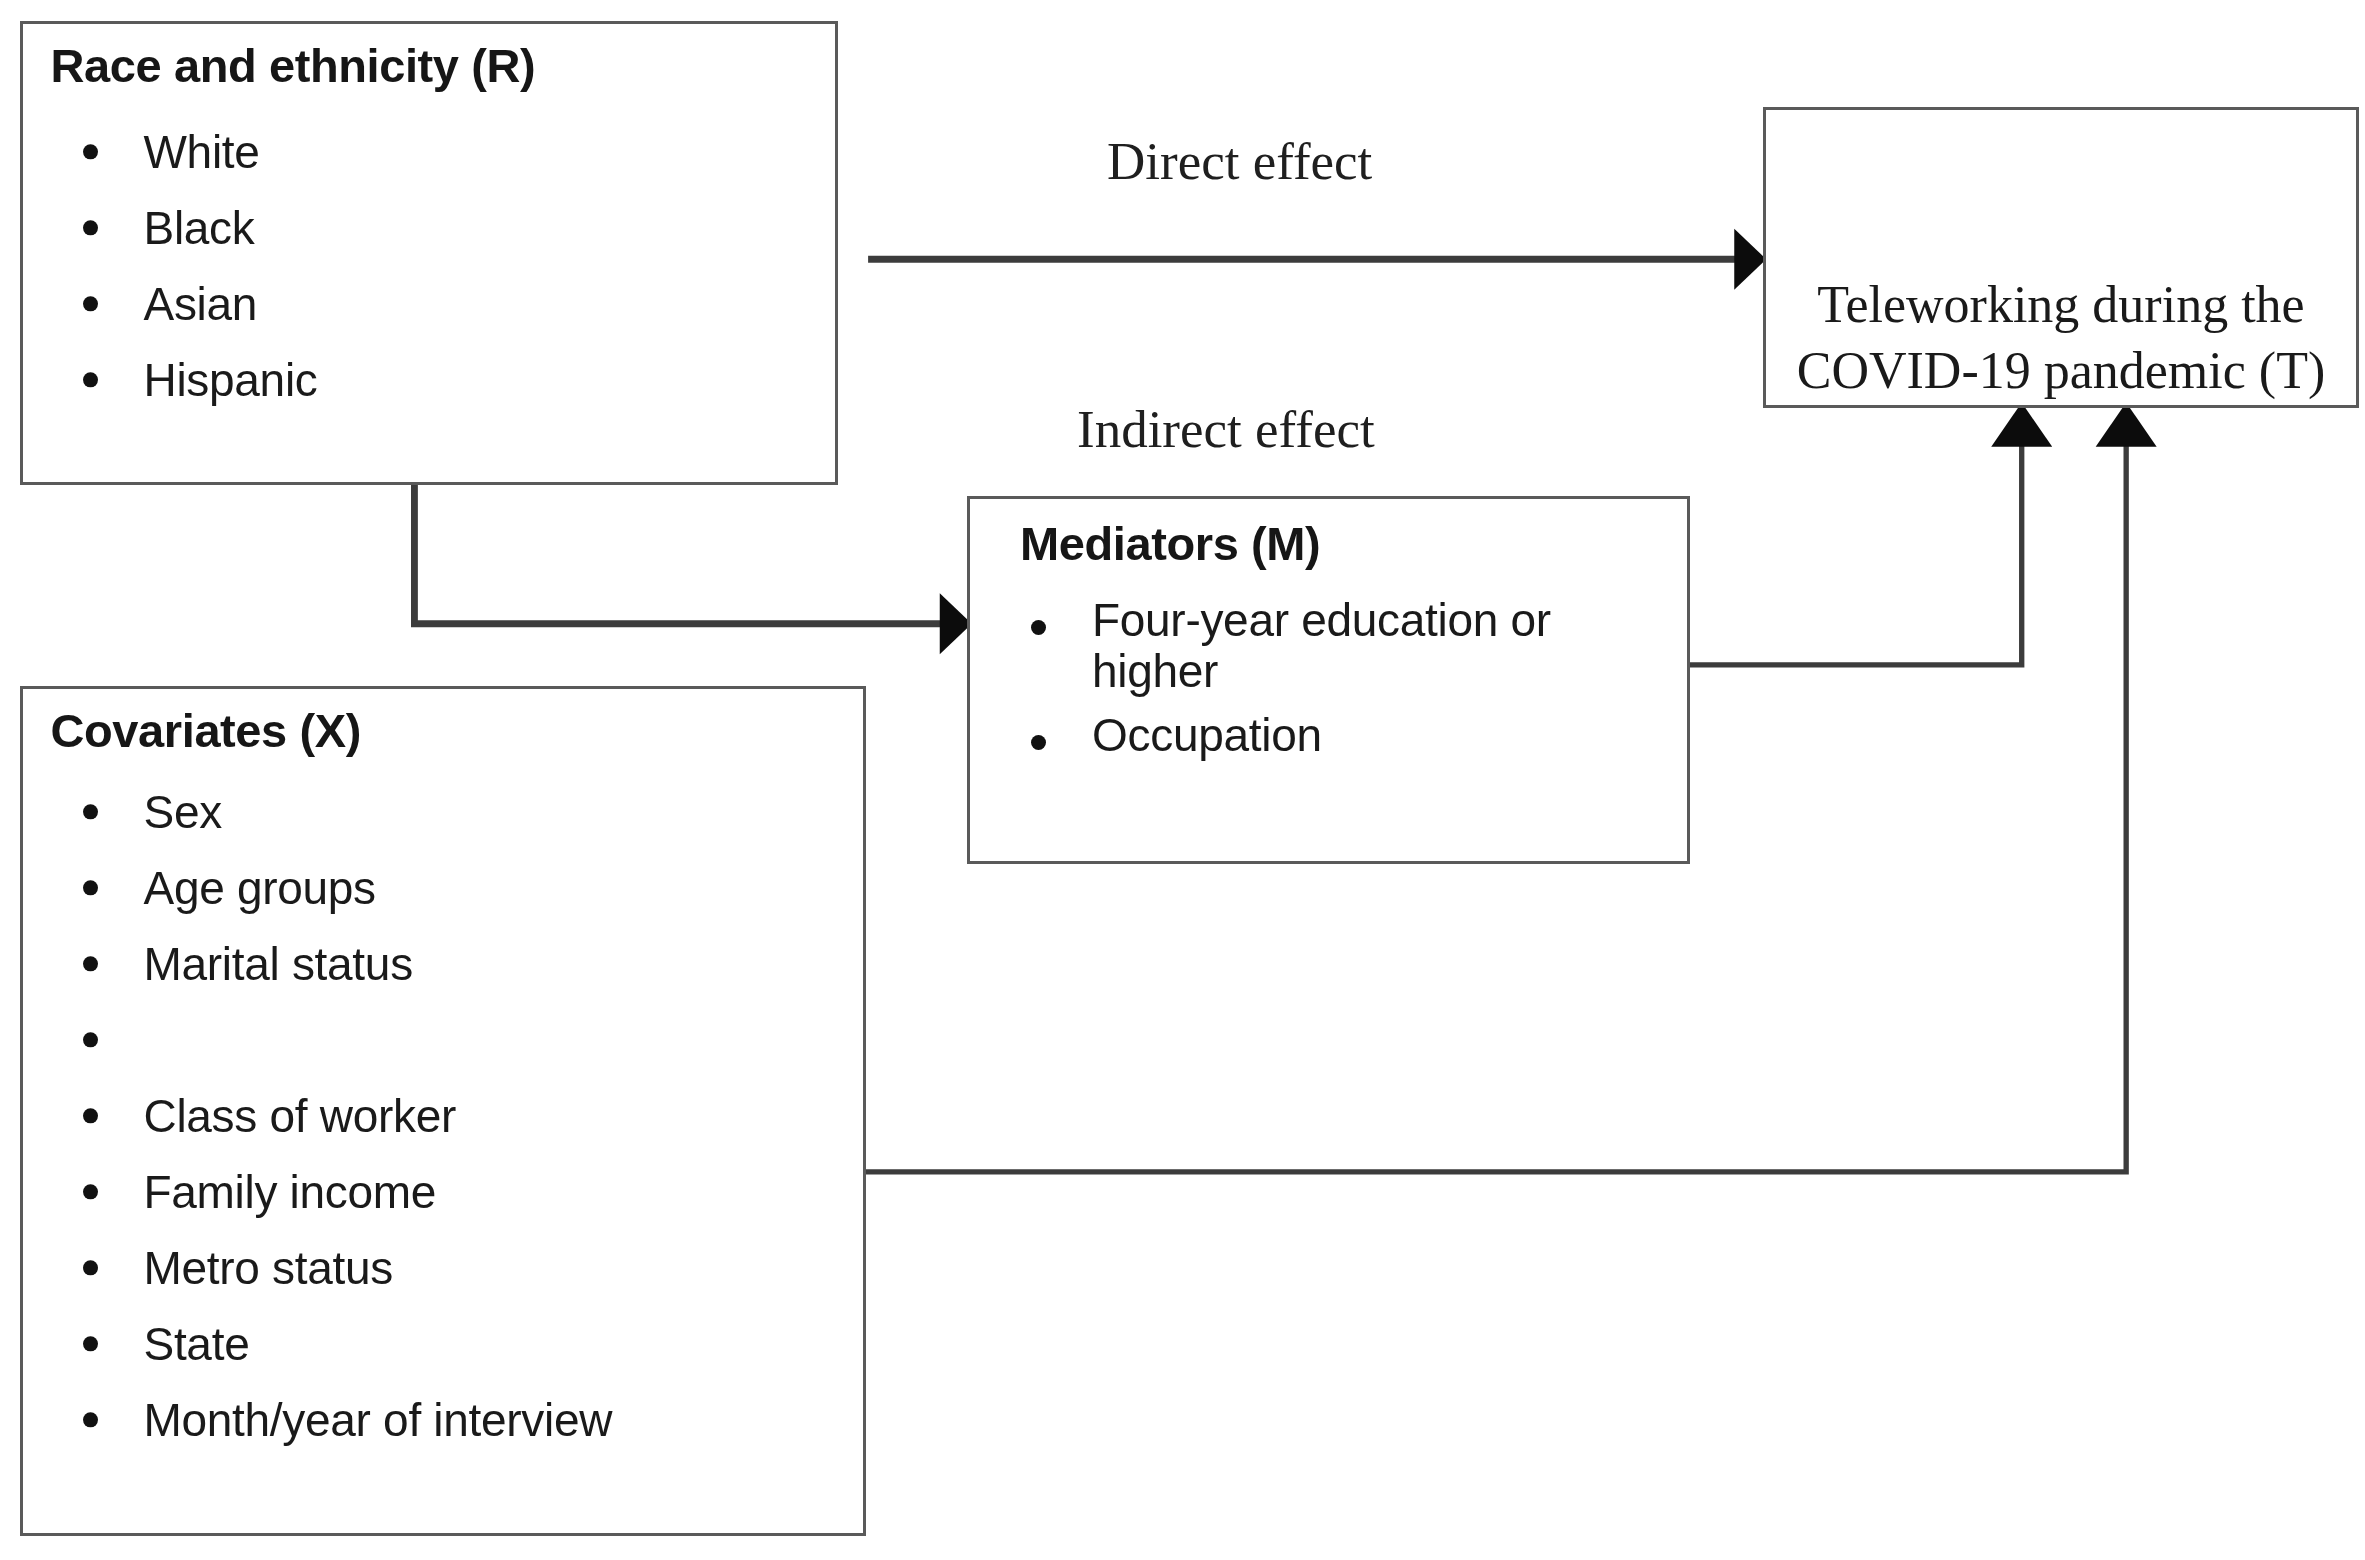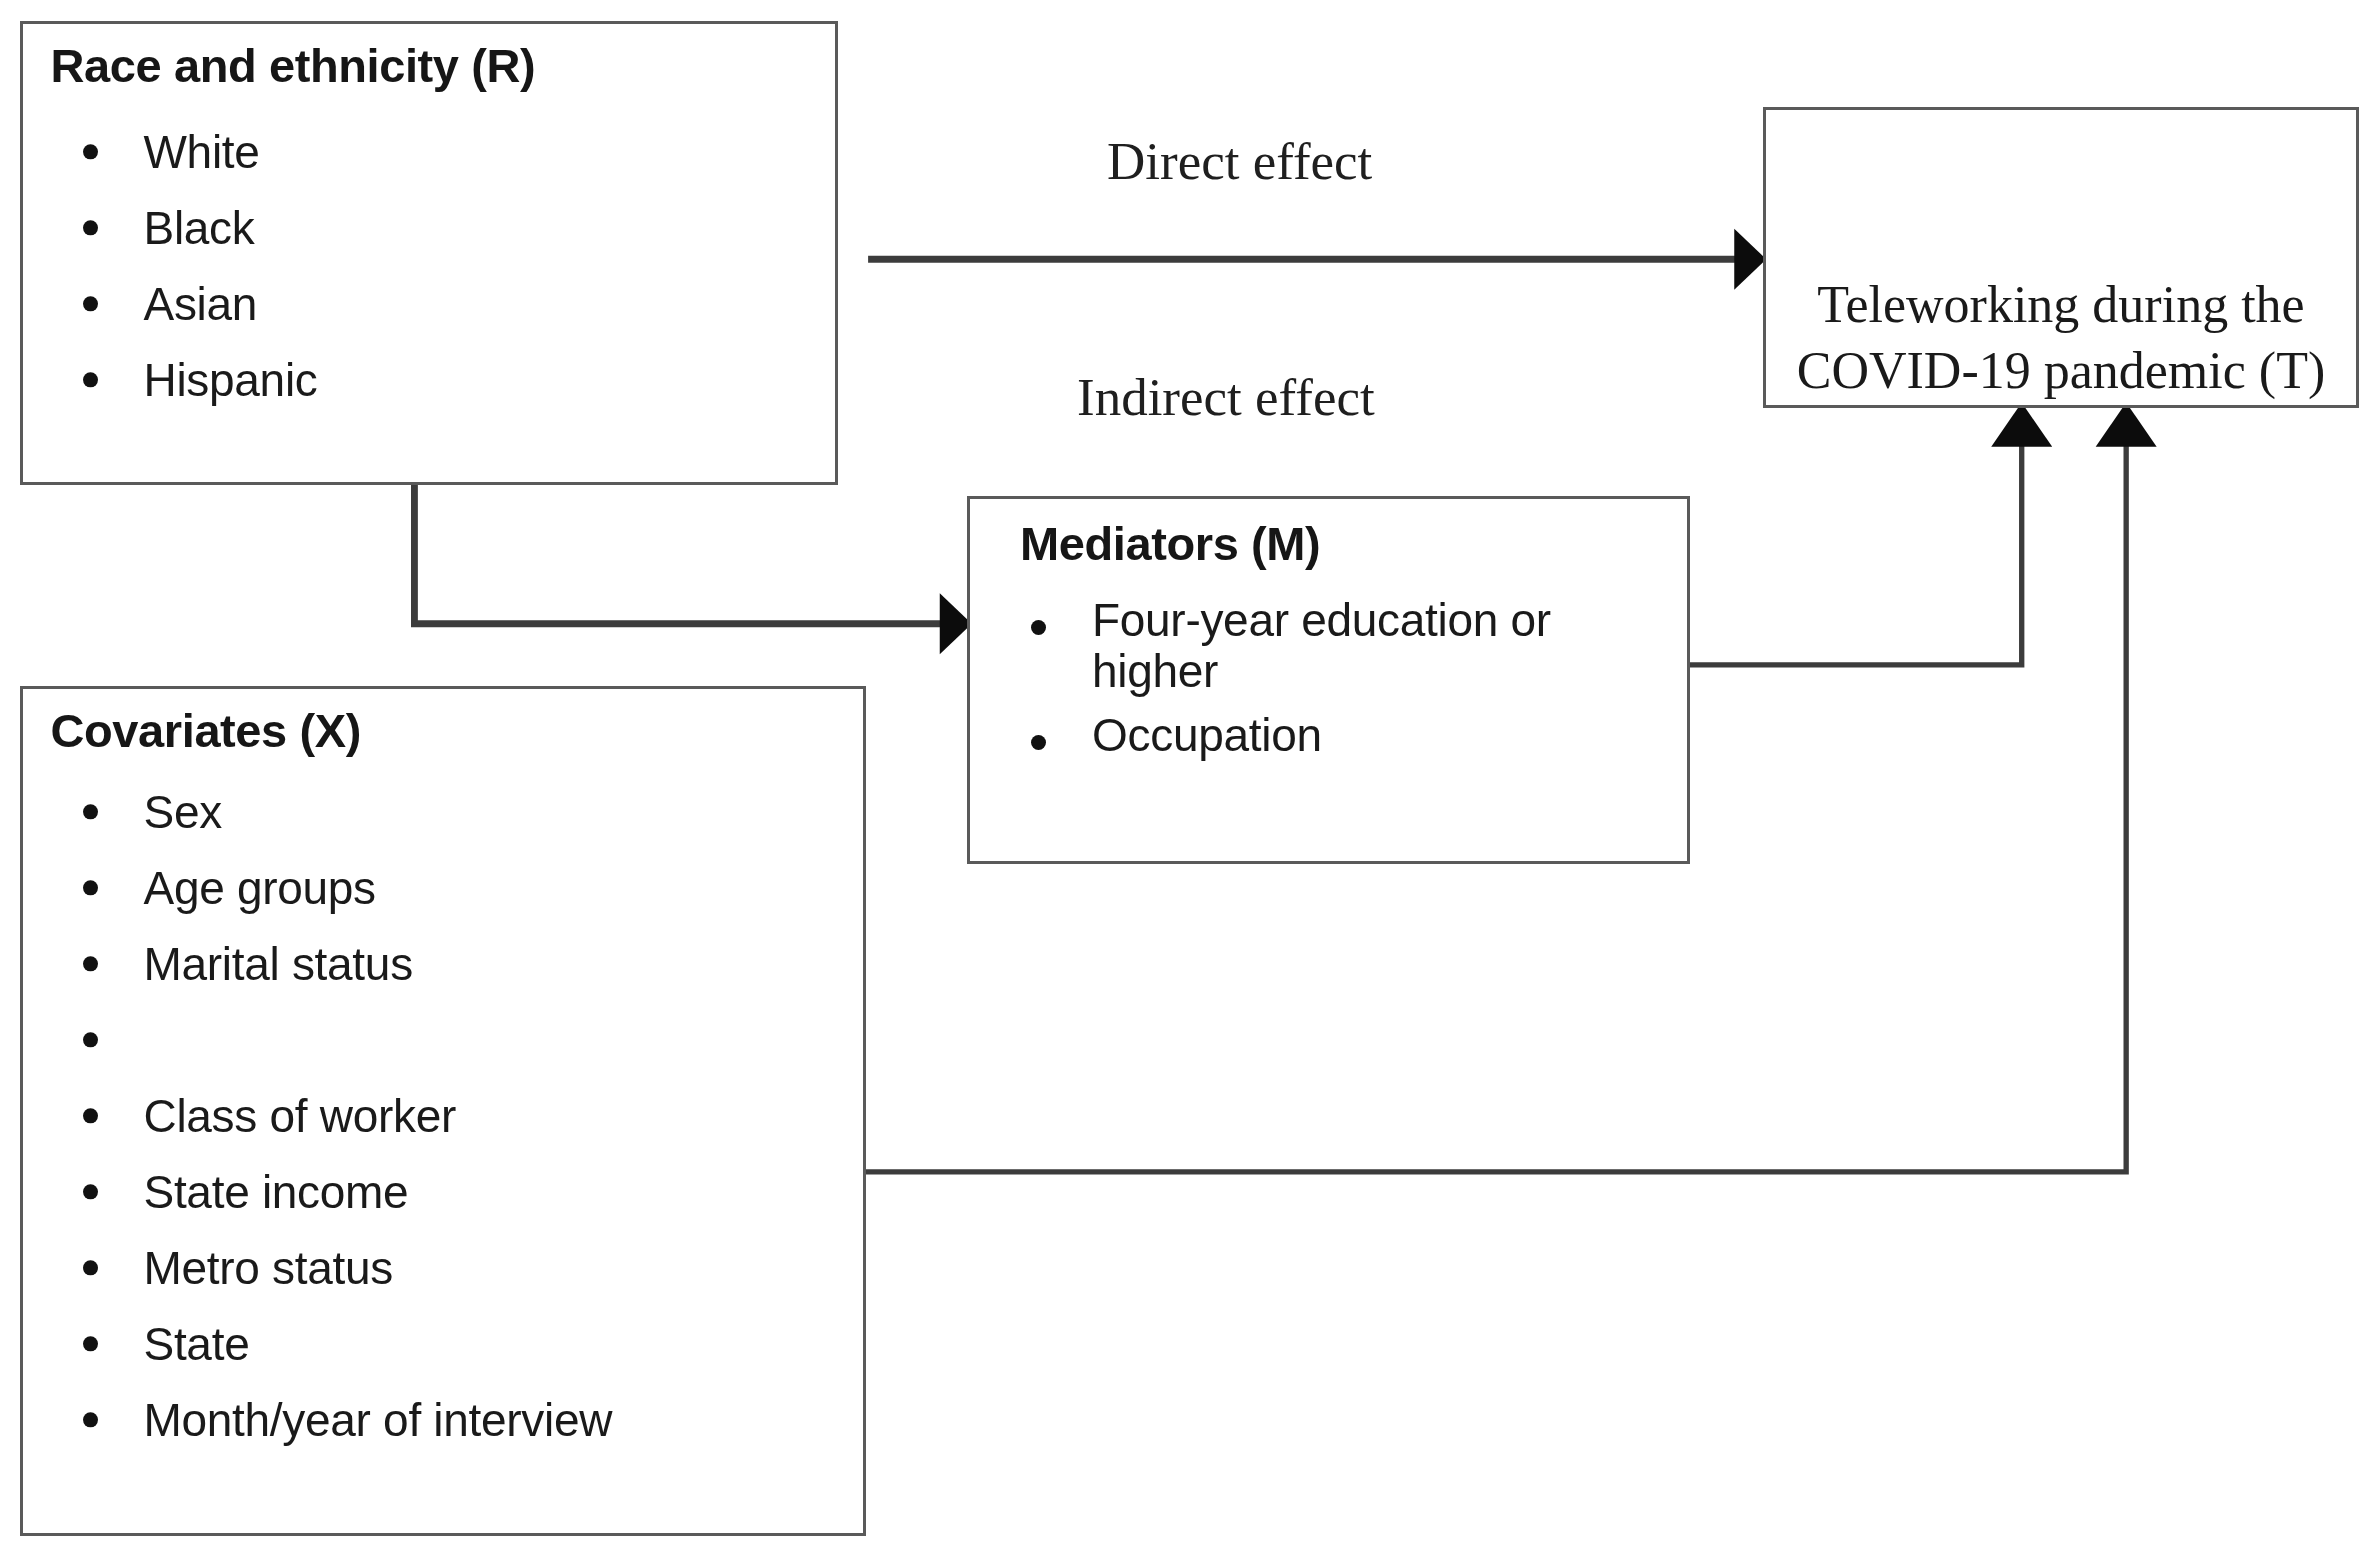--- a/index.html
+++ b/index.html
@@ -116,21 +116,21 @@
   
   .effect-label {
     position: absolute;
     font-family: "Liberation Serif", serif;
     font-size: 53px;
     color: #1f1f1f;
     white-space: nowrap;
     z-index: 6;
   }
   #direct-label   { left: 1107px; top: 131px; }
-  #indirect-label { left: 1077px; top: 367px; }
+  #indirect-label { left: 1077px; top: 399px; }
 
   
   #connectors {
     position: absolute;
     left: 0;
     top: 0;
     width: 2366px;
     height: 1560px;
     z-index: 2;
   }
@@ -216,21 +216,21 @@
       </li>
       <li>
         <span class="bullet-dot"></span>
       </li>
       <li>
         <span class="bullet-dot"></span>
         <span>Class of worker</span>
       </li>
       <li>
         <span class="bullet-dot"></span>
-        <span>State income</span>
+        <span>Family income</span>
       </li>
       <li>
         <span class="bullet-dot"></span>
         <span>Metro status</span>
       </li>
       <li>
         <span class="bullet-dot"></span>
         <span>State</span>
       </li>
       <li>

